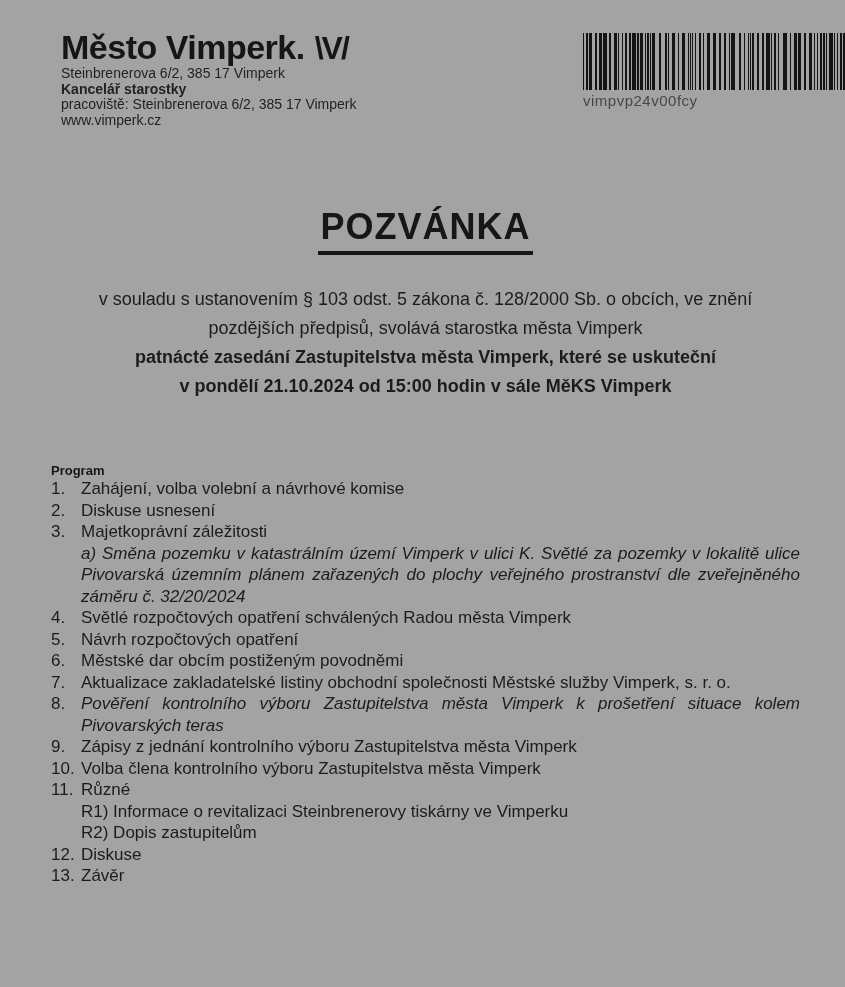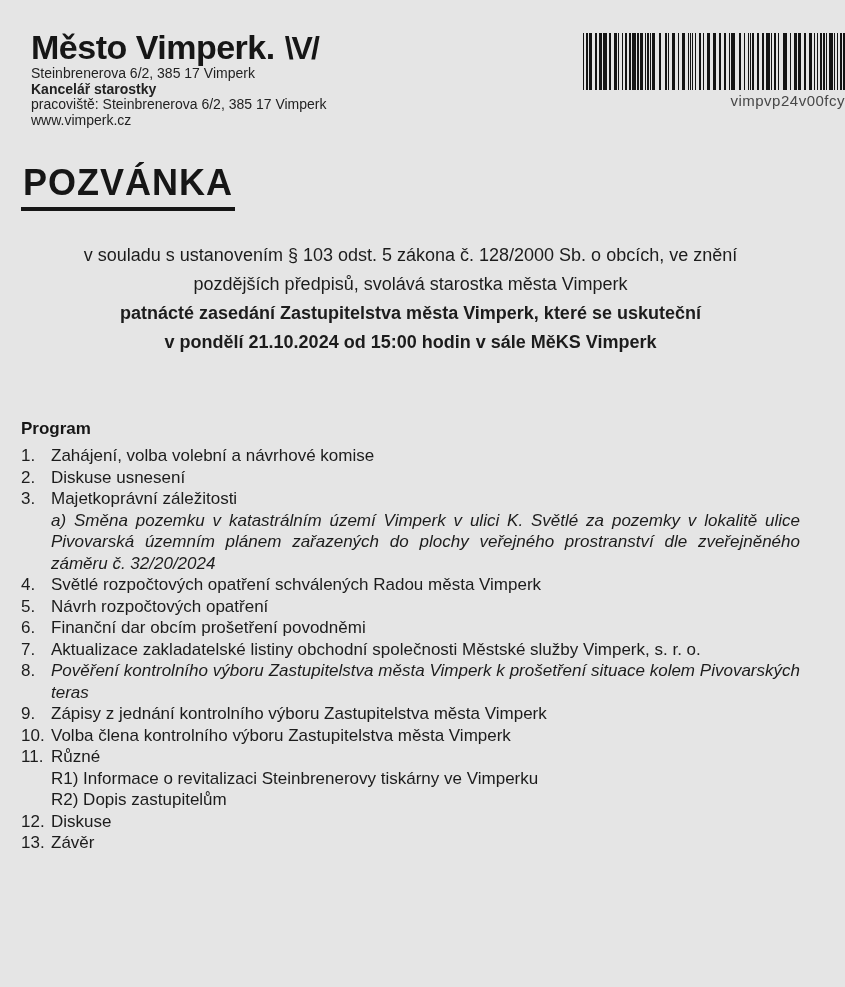--- a/index.html
+++ b/index.html
@@ -1,24 +1,24 @@
 <!DOCTYPE html>
 <html lang="cs"><head>
 <meta charset="utf-8">
 <style>
   html, body { margin: 0; padding: 0; background: #ffffff; }
   .page {
     position: relative;
     width: 845px;
     height: 987px;
     box-sizing: border-box;
-    background: #e5e5e5;
+    background: #a3a3a3;
     color: #1c1c1c;
     font-family: "Liberation Sans", sans-serif;
-    padding: 28px 45px 0 21px;
+    padding: 28px 45px 0 51px;
     overflow: hidden;
   }
 
   
   .doc-header { position: relative; height: 96px; }
   .org { padding-left: 10px; }
   .logo-line { white-space: nowrap; line-height: 38px; height: 38px; }
   .logo-text {
     font-size: 34px; font-weight: bold; letter-spacing: -0.5px; color: #161616;
   }
@@ -28,40 +28,40 @@
   }
   .addr { font-size: 14px; line-height: 15.5px; color: #222; }
   .addr.bold { font-weight: bold; }
 
   .barcode-wrap {
     position: absolute; top: 5px; right: -45px; width: 262px; text-align: center;
   }
   .barcode { display: block; }
   .barcode-caption {
     font-size: 15px; color: #474747; margin-top: 2px; letter-spacing: 0.5px;
-    text-align: right;
-  }
-
-  
-  .title { text-align: left; margin: 38px 0 0 0; font-size: 36px; }
+    text-align: left;
+  }
+
+  
+  .title { text-align: center; margin: 82px 0 0 0; font-size: 36px; }
   .title-text {
     display: inline-block; font-weight: bold; letter-spacing: 1px; color: #161616;
     border-bottom: 4px solid #161616; padding: 0 2px 3px 2px;
   }
 
   
   .intro { margin-top: 30px; }
   .intro-line {
     text-align: center; font-size: 18px; line-height: 29px; color: #1c1c1c;
   }
   .intro-line.bold { font-weight: bold; }
 
   
   .program-heading {
-    margin: 62px 0 6px 0; font-size: 17px; font-weight: bold; color: #161616;
+    margin: 62px 0 0 0; font-size: 13px; font-weight: bold; color: #161616;
   }
   ol.program { list-style: none; margin: 0; padding: 0; font-size: 17px; }
   ol.program li { display: flex; align-items: flex-start; }
   .num { width: 30px; flex: 0 0 30px; line-height: 21.5px; }
   .item-body { flex: 1; min-width: 0; }
   .item-text, .sub-item { line-height: 21.5px; }
   .justify { text-align: justify; font-style: italic; }
 </style>
 </head>
 <body>
@@ -190,21 +190,21 @@
       </li>
       <li>
         <span class="num">5.</span>
         <div class="item-body">
           <div class="item-text">Návrh rozpočtových opatření</div>
         </div>
       </li>
       <li>
         <span class="num">6.</span>
         <div class="item-body">
-          <div class="item-text">Finanční dar obcím prošetření povodněmi</div>
+          <div class="item-text">Městské dar obcím postiženým povodněmi</div>
         </div>
       </li>
       <li>
         <span class="num">7.</span>
         <div class="item-body">
           <div class="item-text">Aktualizace zakladatelské listiny obchodní společnosti Městské služby Vimperk, s. r. o.</div>
         </div>
       </li>
       <li>
         <span class="num">8.</span>

